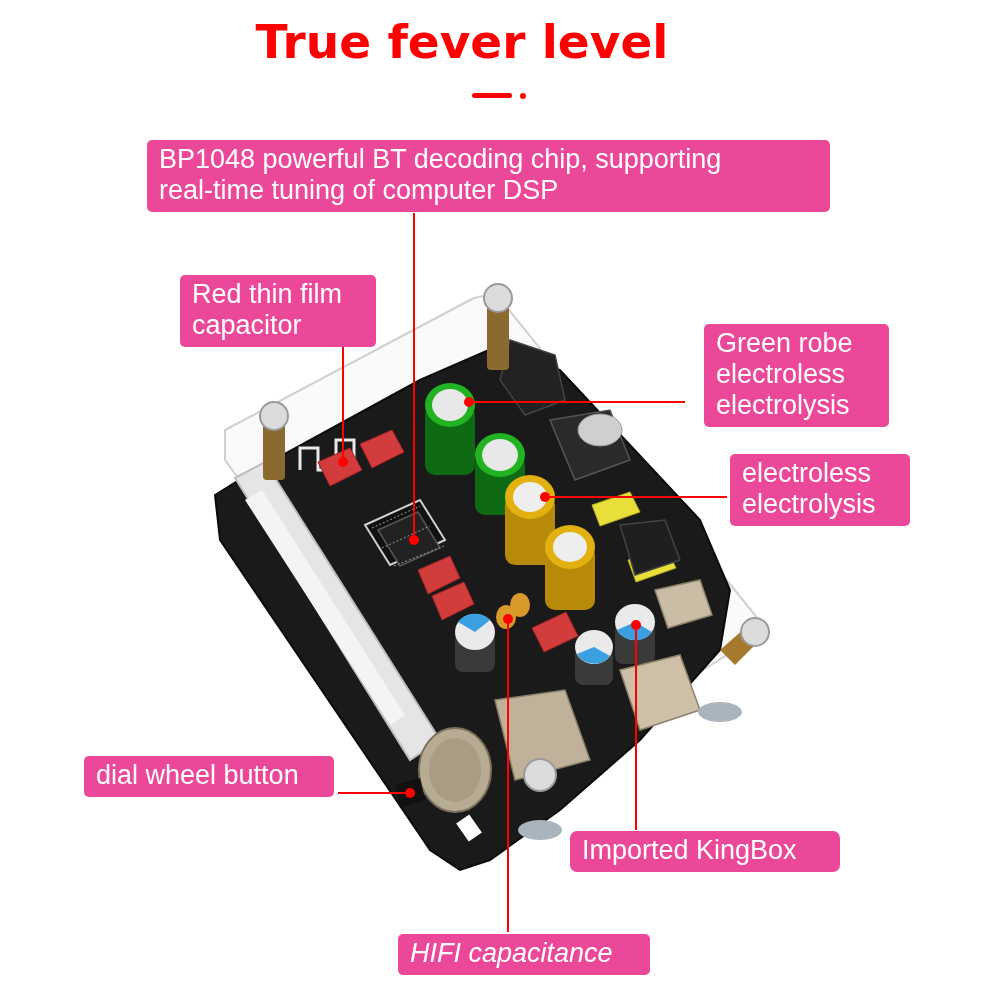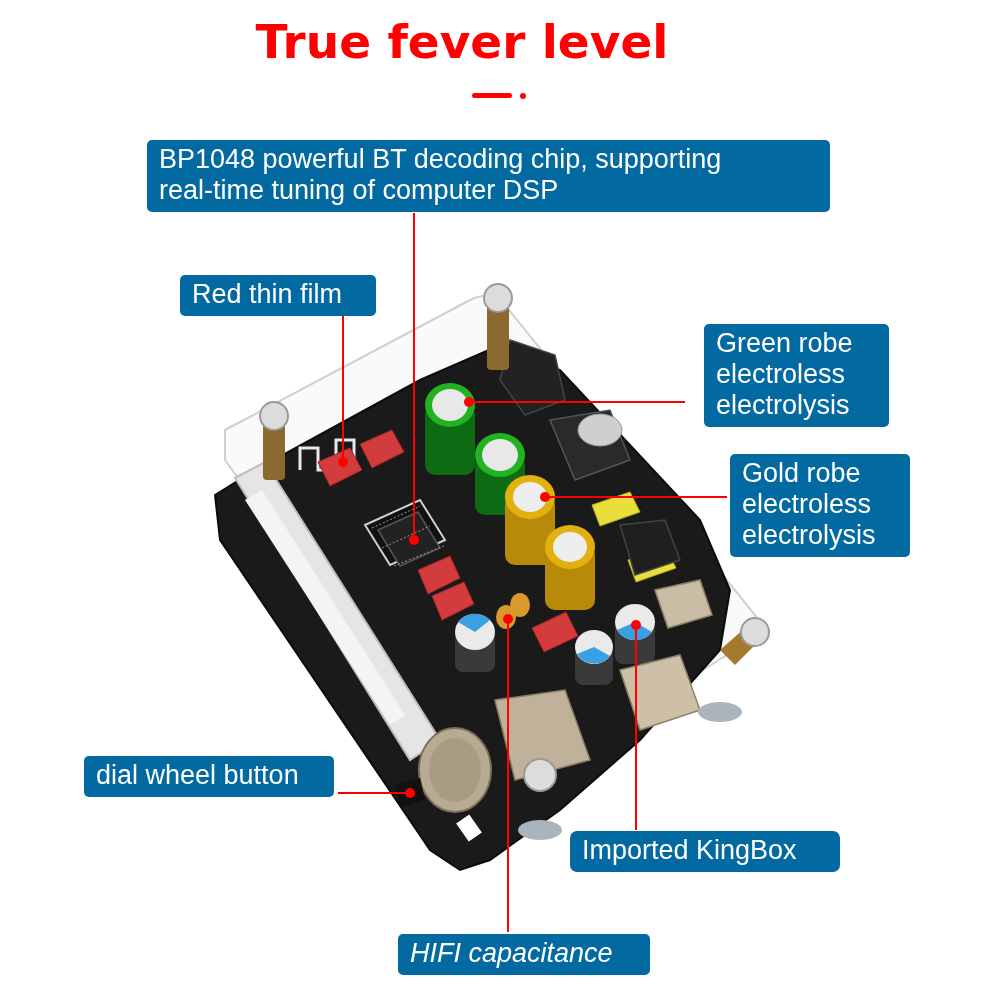--- a/index.html
+++ b/index.html
@@ -8,21 +8,21 @@
 
     .page-title {
       position: absolute; left: 0; top: 14px; width: 924px; text-align: center;
       color: #ff0000; font-family: "DejaVu Sans", sans-serif; font-weight: bold;
       font-size: 47px; letter-spacing: 0px;
     }
     .title-dash { position: absolute; left: 472px; top: 93px; width: 40px; height: 5px; border-radius: 3px; background: #ff0000; }
     .title-dot { position: absolute; left: 520px; top: 93px; width: 6px; height: 6px; border-radius: 50%; background: #ff0000; }
 
     .callout {
-      position: absolute; background: #0369a1; color: #ffffff; border-radius: 5px;
+      position: absolute; background: #ec4899; color: #ffffff; border-radius: 5px;
       font-family: "Liberation Sans", sans-serif; font-size: 27px; line-height: 31px;
       padding: 4px 28px 6px 12px; white-space: nowrap;
     }
     .callout .line { display: block; }
 
     #board-svg { position: absolute; left: 0; top: 0; width: 1000px; height: 1000px; }
     .leader { stroke: #ff0000; stroke-width: 2; fill: none; }
     .leader-dot { fill: #ff0000; }
   </style>
 </head>
@@ -166,30 +166,30 @@
   </g>
 </svg>
 
 <div class="callout" style="left:147px; top:140px; width:683px;">
   <span class="line">BP1048 powerful BT decoding chip, supporting</span>
   <span class="line">real-time tuning of computer DSP</span>
 </div>
 
 <div class="callout" style="left:180px; top:243px; width:196px;margin-top:32px;">
   <span class="line">Red thin film</span>
+  <span class="line">capacitor</span>
 </div>
 
 <div class="callout" style="left:690px; top:324px; width:185px;margin-left:14px;">
   <span class="line">Green robe</span>
   <span class="line">electroless</span>
   <span class="line">electrolysis</span>
 </div>
 
 <div class="callout" style="left:730px; top:454px; width:180px;">
-  <span class="line">Gold robe</span>
   <span class="line">electroless</span>
   <span class="line">electrolysis</span>
 </div>
 
 <div class="callout" style="left:84px; top:756px; width:250px;">
   <span class="line">dial wheel button</span>
 </div>
 
 <div class="callout" style="left:570px; top:831px; width:270px;border-radius:7px;">
   <span class="line">Imported KingBox</span>

